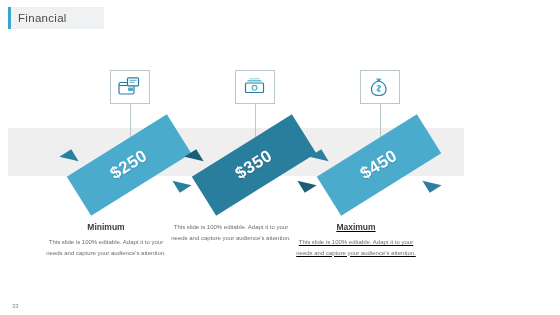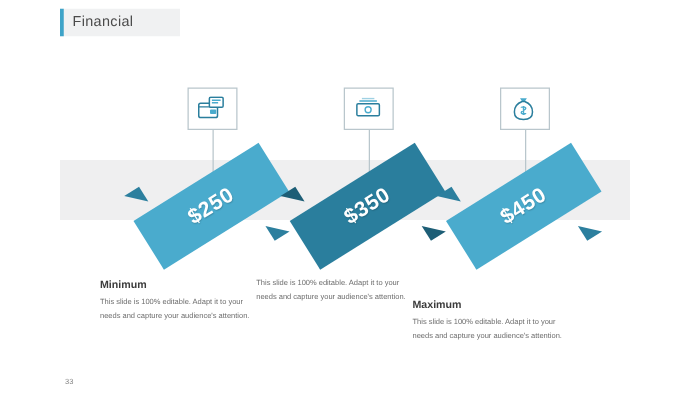--- a/index.html
+++ b/index.html
@@ -13,21 +13,20 @@
     font-family: "Liberation Sans", sans-serif;
     overflow: hidden;
     position: relative;
   }
   .slide {
     position: relative;
     width: 464px;
     height: 315px;
     background: #ffffff;
     overflow: hidden;
-    margin-left: 40px;
   }
 
   
   .title-wrap {
     position: absolute;
     left: 8px;
     top: 7px;
     width: 96px;
     height: 22px;
     background: #f0f1f2;
@@ -108,21 +107,21 @@
   .ribbon-tail {
     position: absolute;
     width: 0;
     height: 0;
   }
 
   
   .caption {
     position: absolute;
     width: 132px;
-    text-align: left;
+    text-align: center;
   }
   .caption .cap-title {
     font-size: 8.5px;
     font-weight: bold;
     color: #3c3c3c;
     margin-bottom: 5px;
   }
   .caption .cap-body {
     font-size: 6px;
     color: #6d6d6d;
@@ -207,20 +206,20 @@
       </svg>
     </span>
   </div>
 
   <div class="ribbon-tail" style="left:312px; top:152px; border-top:14px solid #2c7f9e; border-left:14px solid transparent; transform:rotate(-32deg);"></div>
   <div class="ribbon" style="left:320px; top:142px; background:#4aabcd;">
     <span class="amount">$450</span>
   </div>
   <div class="ribbon-tail" style="left:425px; top:176px; border-bottom:14px solid #2c7f9e; border-right:14px solid transparent; transform:rotate(-32deg);"></div>
 
-  <div class="caption" style="left:290px; top:238px;">
+  <div class="caption" style="left:290px; top:222px;text-decoration:underline;">
     <div class="cap-title">Maximum</div>
     <div class="cap-body">This slide is 100% editable. Adapt it to your needs and capture your audience's attention.</div>
   </div>
 
   <div class="page-number">33</div>
 
 </div>
 
 </body></html>

